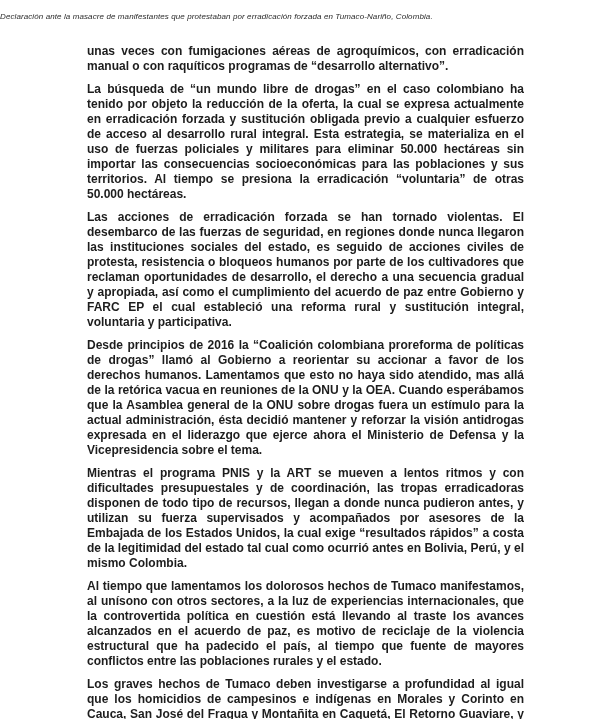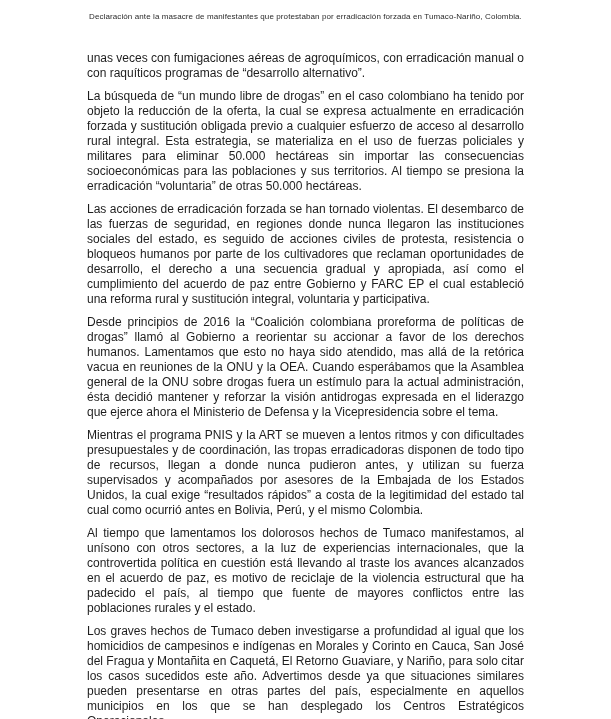--- a/index.html
+++ b/index.html
@@ -13,38 +13,39 @@
     height: 719px;
     background: #ffffff;
     font-family: "Liberation Sans", sans-serif;
     overflow: hidden;
   }
   .doc-header {
     position: absolute;
     top: 12px;
     left: 0;
     width: 611px;
-    text-align: center;
     font-size: 8px;
+    font-style: italic;
     color: #2a2a2a;
     letter-spacing: 0.1px;
   }
   .doc-body {
     position: absolute;
     top: 44px;
     left: 87px;
     width: 437px;
     font-size: 12px;
     line-height: 15px;
     color: #1d1d1d;
     text-align: justify;
   }
   .doc-body p {
-    margin: 7px 0 8px 0;
+    margin: 0 0 8px 0;
     padding: 0;
+    font-weight: bold;
   }
   .doc-body p:last-child {
     margin-bottom: 0;
   }
 </style>
 </head>
 <body>
 
 <div class="page">
   <div class="doc-header">Declaración ante la masacre de manifestantes que protestaban por erradicación forzada en Tumaco-Nariño, Colombia.</div>

